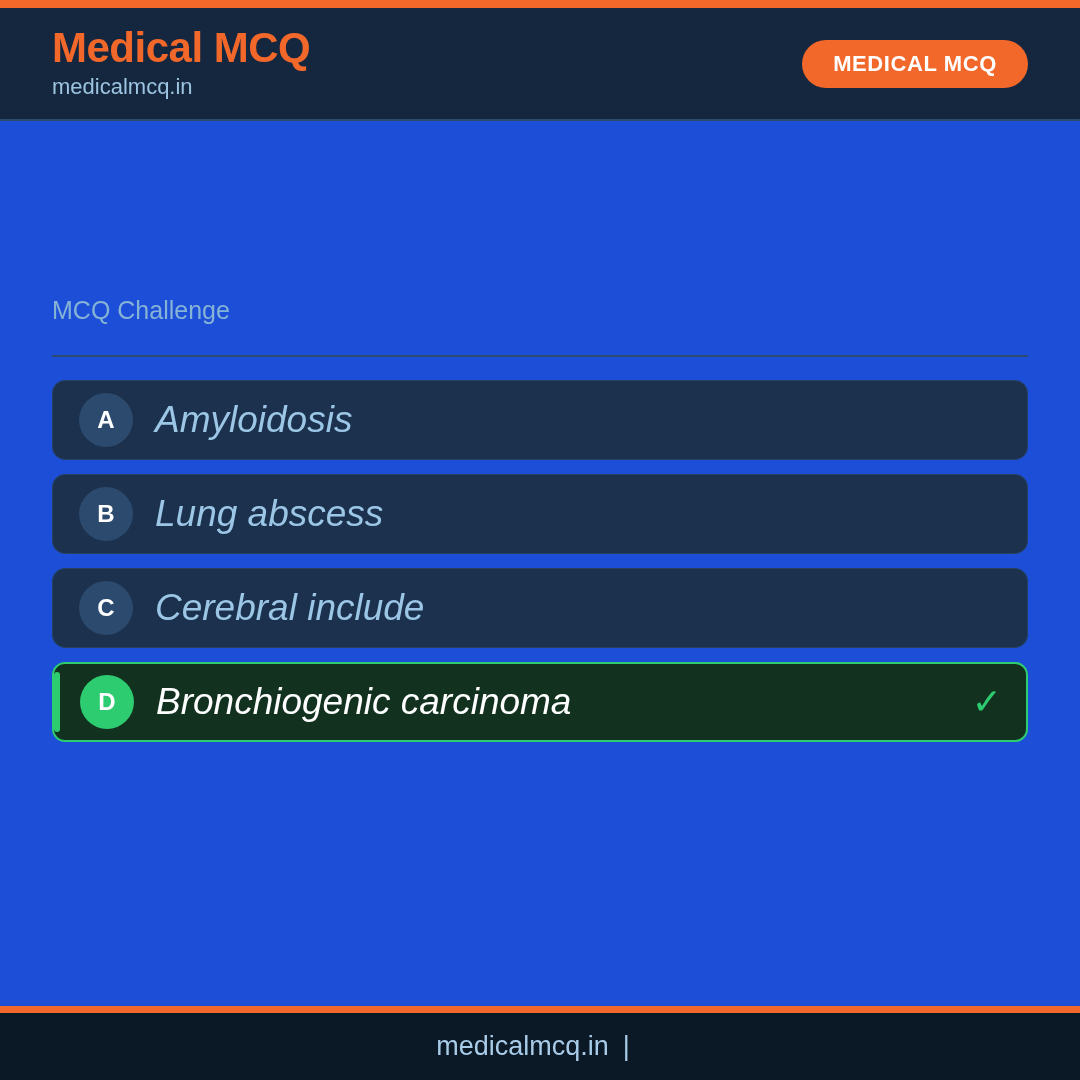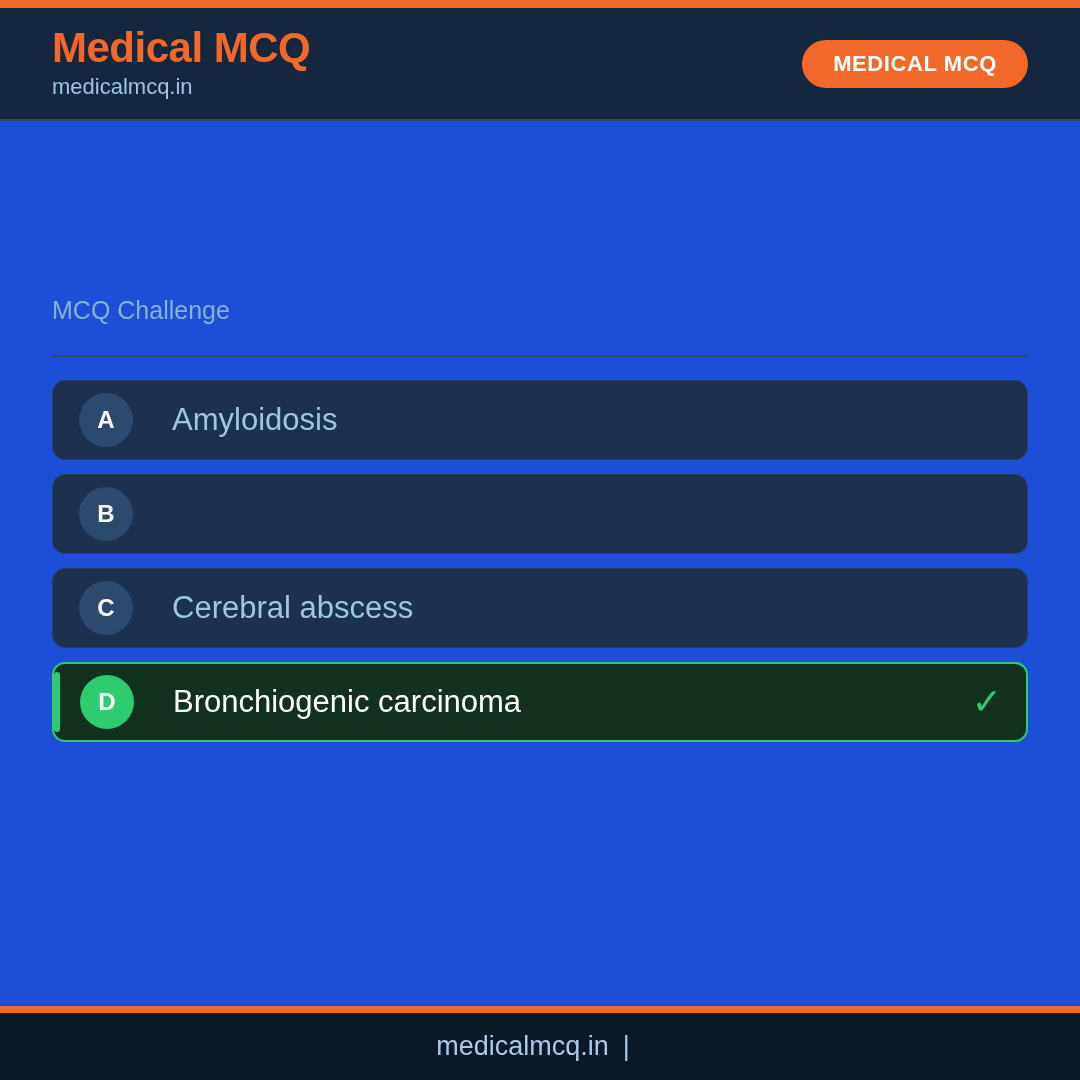--- a/index.html
+++ b/index.html
@@ -132,24 +132,25 @@
     background: #2c4a6e;
     color: #ffffff;
     font-size: 24px;
     font-weight: bold;
     display: flex;
     align-items: center;
     justify-content: center;
   }
   .option-text {
     color: #9cc6e6;
-    font-size: 31px;
-    margin-left: 39px;
+    font-size: 37px;
+    margin-left: 22px;
     line-height: 1.1;
     flex: 1 1 auto;
+    font-style: italic;
   }
   .option-check {
     color: #2ecc71;
     font-size: 36px;
     line-height: 1;
     margin-left: 16px;
     visibility: hidden;
   }
 
   
@@ -235,27 +236,28 @@
         <div class="option">
           <span class="accent-bar"></span>
           <span class="option-badge">A</span>
           <span class="option-text">Amyloidosis</span>
           <span class="option-check"></span>
         </div>
 
         <div class="option">
           <span class="accent-bar"></span>
           <span class="option-badge">B</span>
+          <span class="option-text">Lung abscess</span>
           <span class="option-check"></span>
         </div>
 
         <div class="option">
           <span class="accent-bar"></span>
           <span class="option-badge">C</span>
-          <span class="option-text">Cerebral abscess</span>
+          <span class="option-text">Cerebral include</span>
           <span class="option-check"></span>
         </div>
 
         <div class="option correct">
           <span class="accent-bar"></span>
           <span class="option-badge">D</span>
           <span class="option-text">Bronchiogenic carcinoma</span>
           <span class="option-check">✓</span>
         </div>
 

